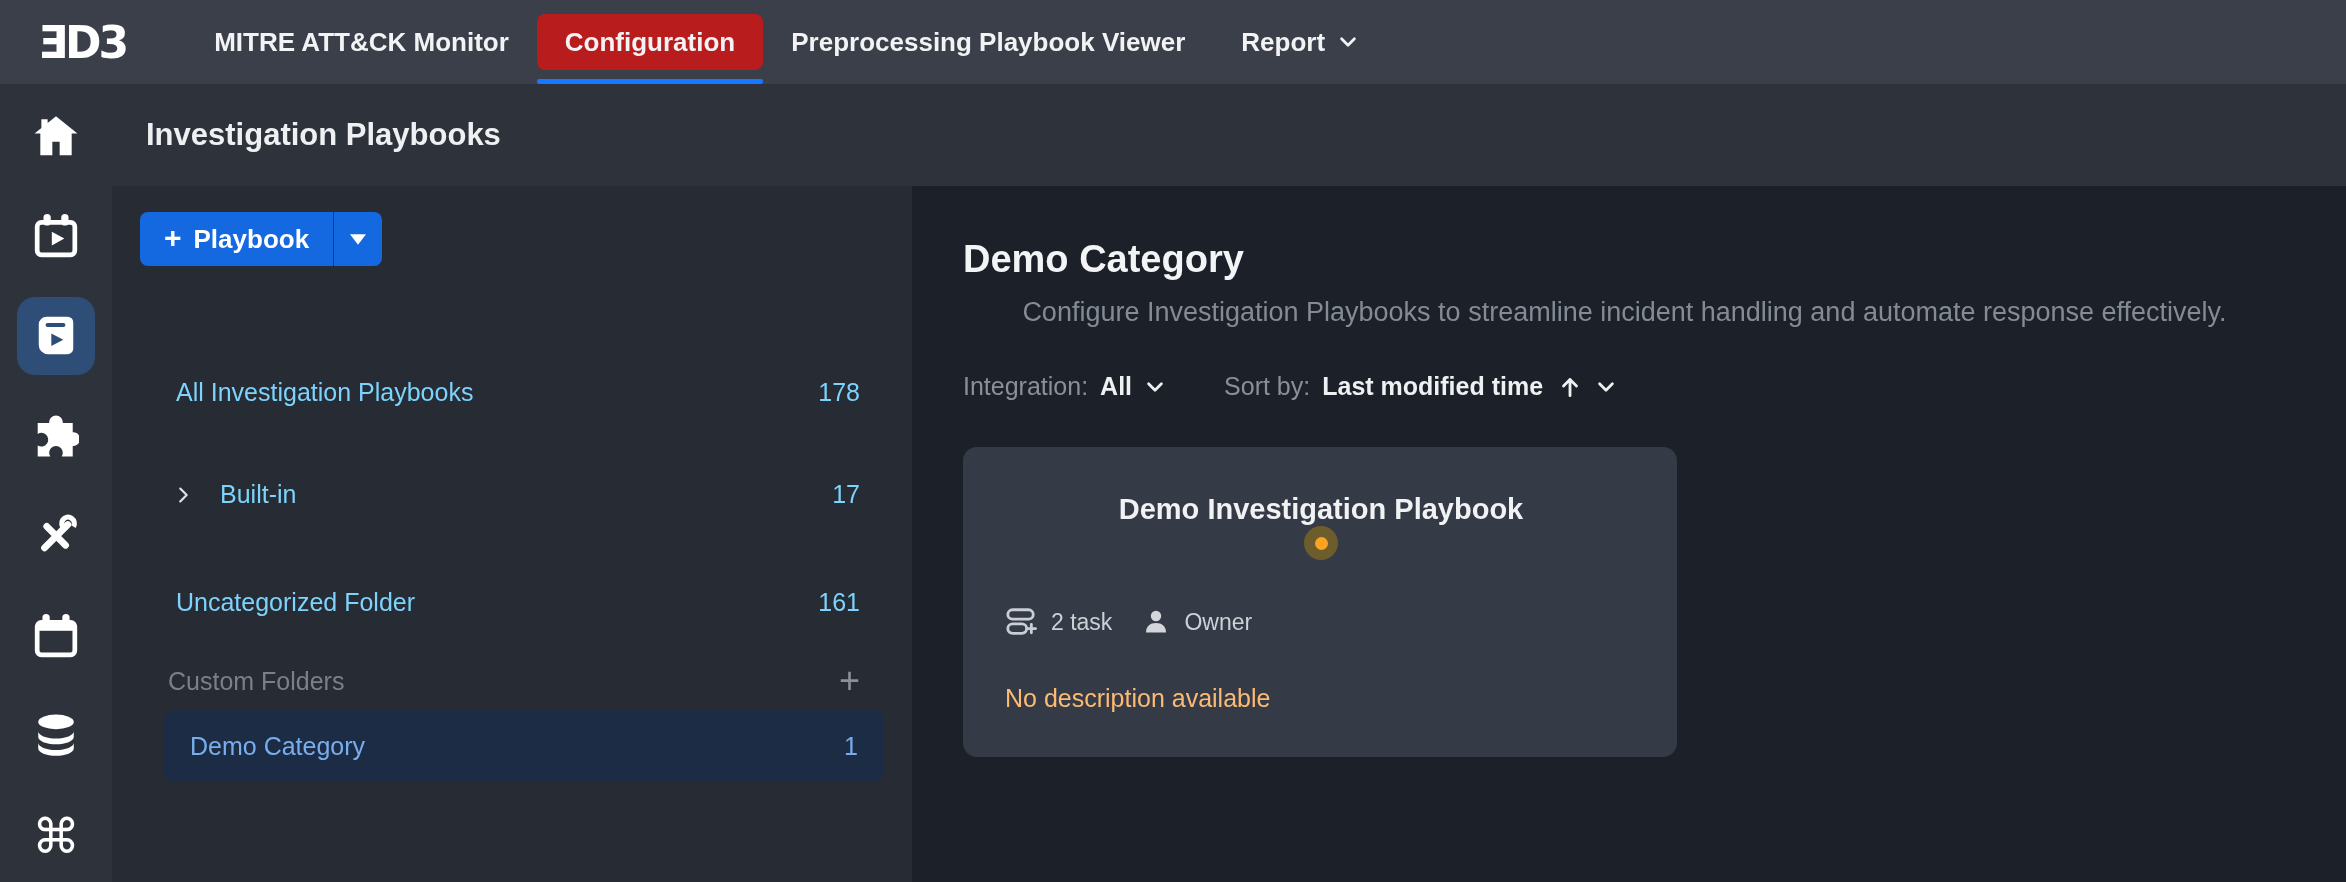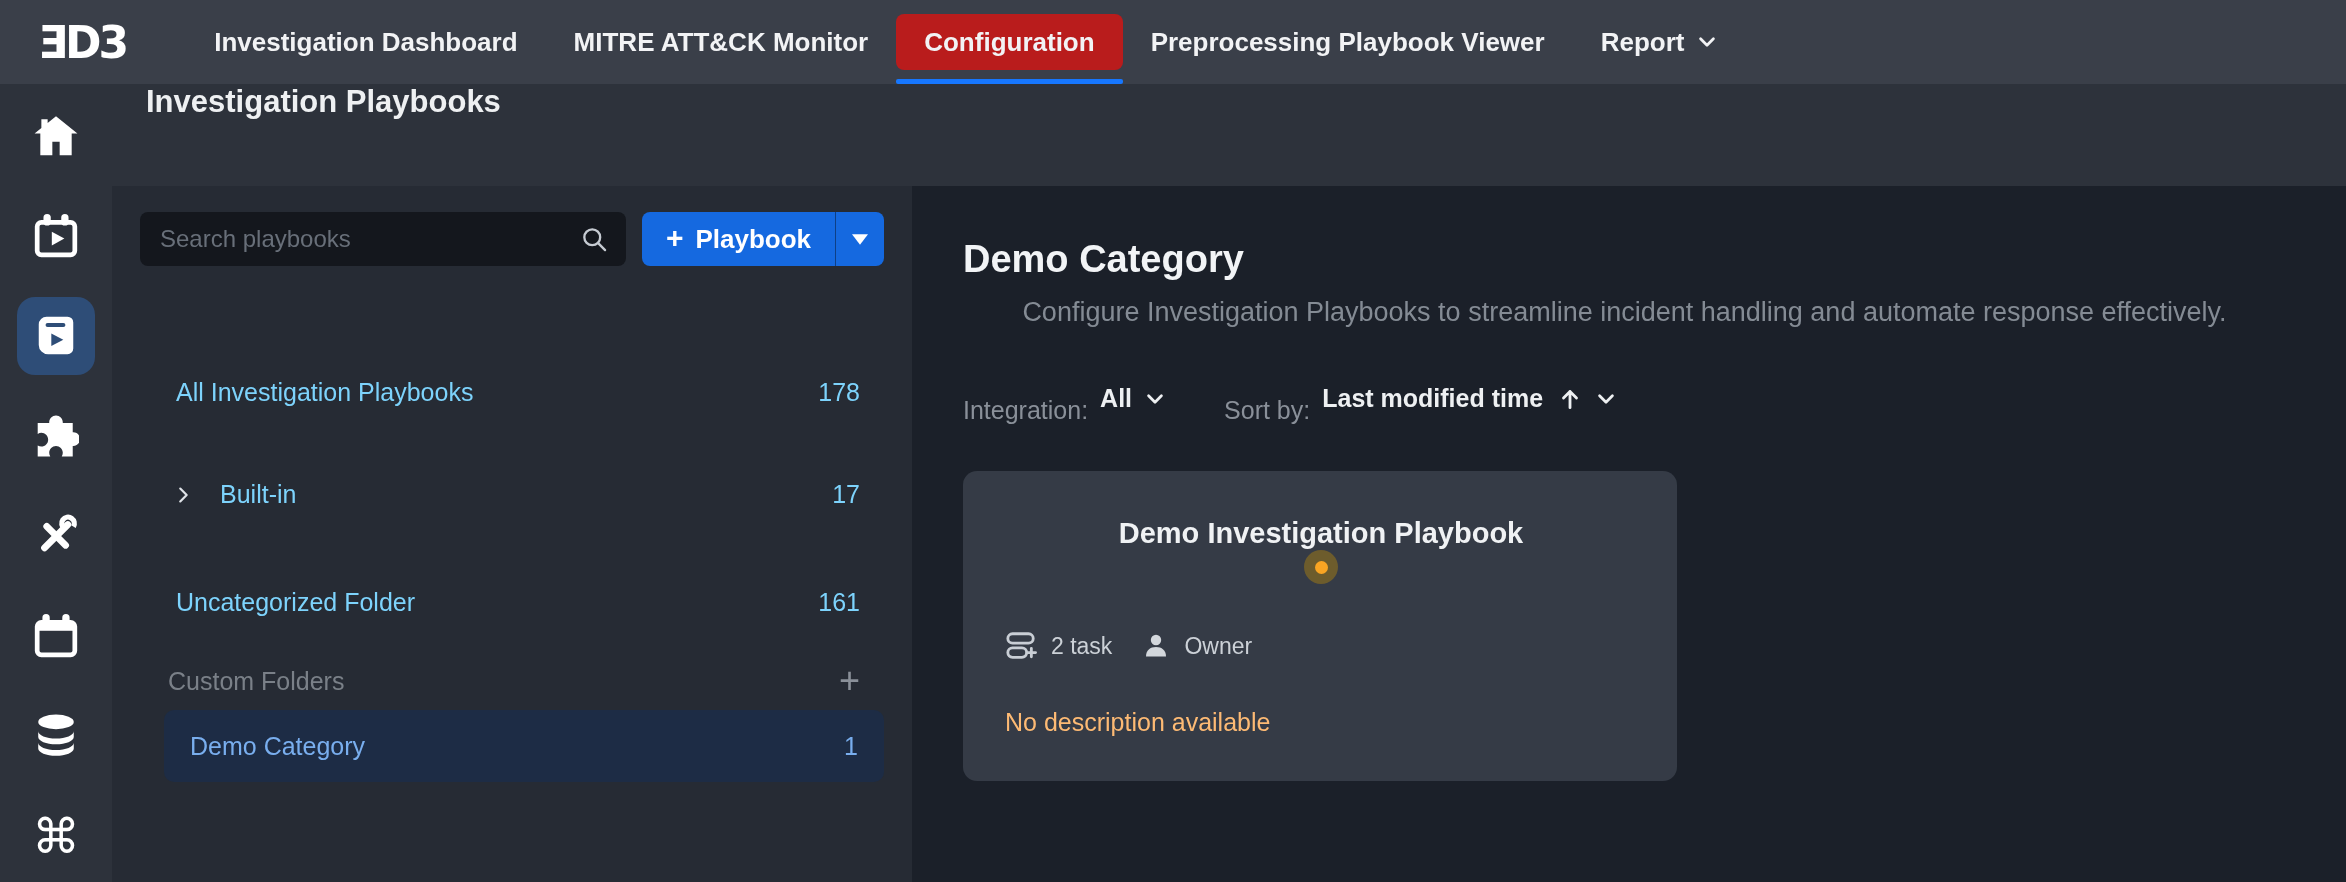--- a/index.html
+++ b/index.html
@@ -45,21 +45,21 @@
     display:flex; align-items:center; justify-content:center; cursor:pointer;
   }
   .icon-slot.selected { background:#2e4d77; }
   .icon-slot svg { display:block; }
   .cmd-glyph { font-family:"DejaVu Sans",sans-serif; font-size:48px; color:#fff; line-height:1; }
 
   .content-col { flex:1; display:flex; flex-direction:column; min-width:0; }
 
   .page-header {
     height:102px; background:#2d323b; flex:none;
-    display:flex; align-items:flex-start; padding-left:34px;
+    display:flex; align-items:center; padding-left:34px;
   }
   .page-title { font-size:31px; font-weight:bold; color:#eef0f2; }
 
   .body-row { flex:1; display:flex; min-height:0; }
 
   
   .left-panel {
     width:800px; flex:none; background:#262b34;
     padding:26px 28px 0 28px;
   }
@@ -112,21 +112,21 @@
   }
   .custom-row.selected { background:#1d2c45; color:#79aeee; }
   .custom-row .count { margin-left:auto; }
 
   
   .main { flex:1; background:#1b2029; padding:52px 60px 0 51px; min-width:0; }
   .main h1 { font-size:38px; font-weight:bold; color:#f2f4f6; }
   .subtitle { margin-top:16px; font-size:27px; color:#848b94;text-align:center; }
 
   .filter-row { margin-top:44px; display:flex; align-items:center; font-size:25px; }
-  .f-label { color:#8a9099;margin-top:24px; }
+  .f-label { color:#8a9099; }
   .f-value { color:#eef0f2; font-weight:700; margin-left:12px; }
   .f-caret { width:22px; height:22px; margin-left:12px; display:inline-flex; cursor:pointer; }
   .f-gap { width:58px; flex:none; }
   .sort-arrow { width:26px; height:26px; margin-left:14px; display:inline-flex; cursor:pointer; }
 
   .card {
     margin-top:46px; width:714px; height:310px;
     background:#353b46; border-radius:14px; padding:46px 40px 0 42px;
     cursor:pointer;
   }
@@ -145,23 +145,20 @@
   .meta-text { margin-left:14px; }
   .meta-sep { width:30px; flex:none; }
   .card-desc { margin-top:46px; font-size:25px; color:#fdba74; }
 </style>
 </head>
 <body>
 
 <div class="topbar">
   <div class="logo">ƎD3</div>
   <div class="nav-item">
-    <span>Investigation Dashboard</span>
-  </div>
-  <div class="nav-item">
     <span>MITRE ATT&amp;CK Monitor</span>
   </div>
   <div class="nav-item active">
     <span>Configuration</span>
   </div>
   <div class="nav-item">
     <span>Preprocessing Playbook Viewer</span>
   </div>
   <div class="nav-item">
     <span>Report</span>
@@ -231,27 +228,20 @@
   <div class="content-col">
 
     <div class="page-header">
       <div class="page-title">Investigation Playbooks</div>
     </div>
 
     <div class="body-row">
 
       <div class="left-panel">
         <div class="search-row">
-          <div class="search-box">
-            <input type="text" placeholder="Search playbooks" style="">
-            <svg width="28" height="28" viewBox="0 0 24 24" fill="none" stroke="#c6cbd2" stroke-width="2" stroke-linecap="round">
-              <circle cx="10.5" cy="10.5" r="6.8"></circle>
-                <line x1="15.8" y1="15.8" x2="21.5" y2="21.5"></line>
-            </svg>
-          </div>
           <div class="new-btn">
             <div class="new-btn-main">
               <span class="new-btn-plus">+</span>
               <span>Playbook</span>
             </div>
             <div class="new-btn-arrow">
               <svg width="16" height="11" viewBox="0 0 12 8" fill="#fff">
                   <path d="M0 0 h12 L6 8 z"></path>
                 </svg>
             </div>

